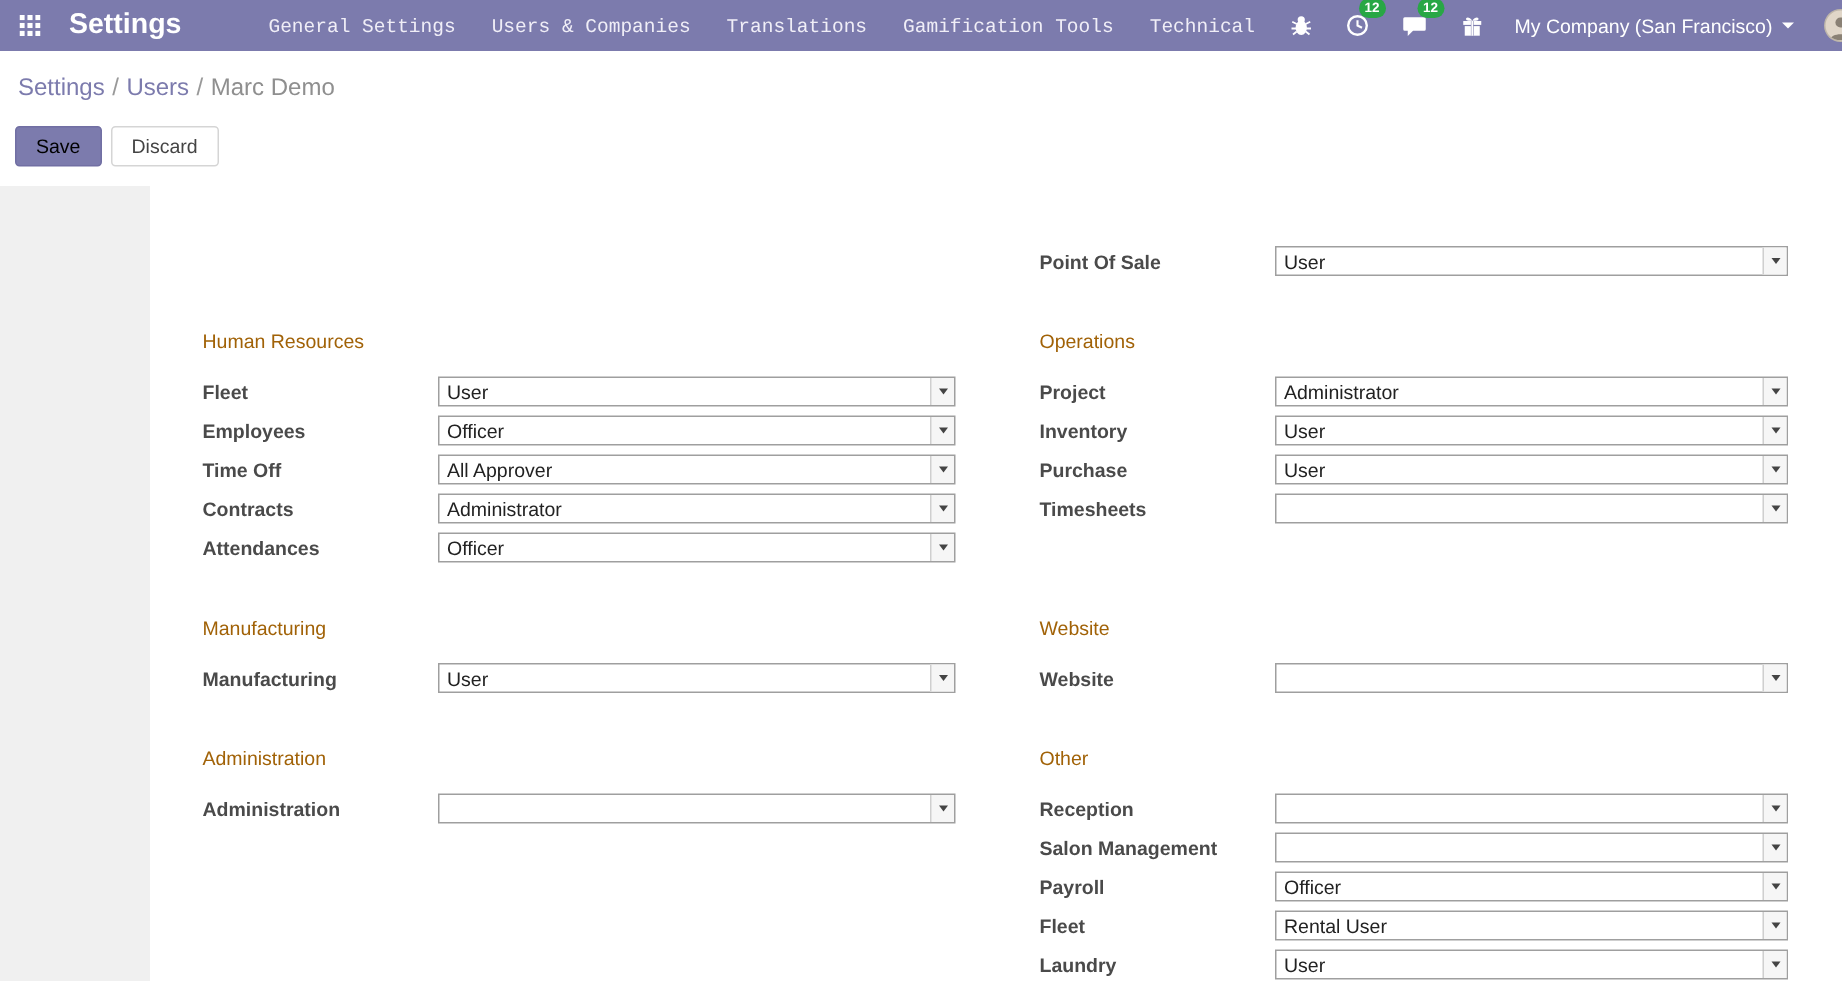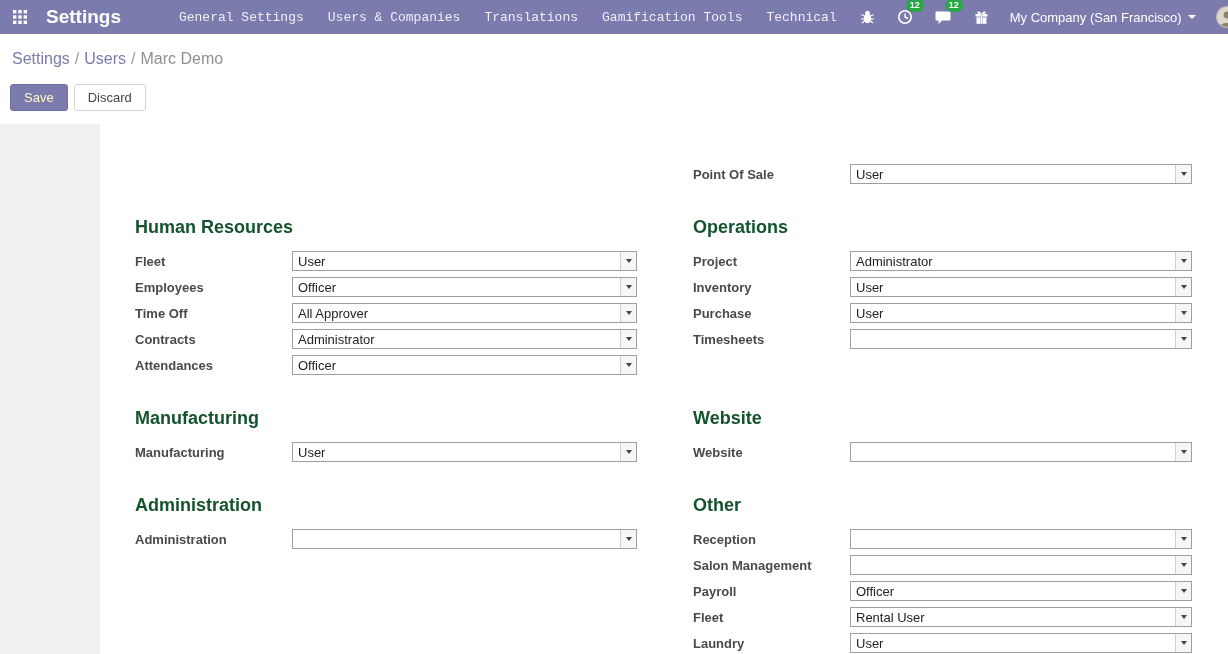--- a/index.html
+++ b/index.html
@@ -30,36 +30,36 @@
   .user-name { font-size:13px; white-space:nowrap; cursor:pointer; }
 
   
   .breadcrumb-bar { padding:16px 0 0 12px; font-size:16px; height:36px; }
   .bc-link { color:#7c7bad; cursor:pointer; text-decoration:none; }
   .bc-sep { color:#999; padding:0 5px; }
   .bc-current { color:#8f8f8f; }
   .action-bar { padding:14px 0 13px 10px; display:flex; gap:6px; }
   .btn { font-size:13px; padding:5px 13px; border-radius:3px; cursor:pointer;
     border:1px solid transparent; font-family:inherit; }
-  .btn-primary { background:#7c7bad; color:#fef9c3; border-color:#716fa3;text-align:center; }
+  .btn-primary { background:#7c7bad; color:#000000; border-color:#716fa3;text-align:center; }
   .btn-default { background:#fff; color:#444; border-color:#d5d5d5; }
 
   
   .content { display:flex; height:530px; }
   .left-rail { width:100px; background:#f0f0f0; flex:none; }
   .sheet { flex:1; padding-left:35px; overflow:hidden; background:#fff; }
   .form-grid { display:grid; grid-template-columns:502px 499px; column-gap:56px;margin-top:44px; }
 
   .partial-row { grid-column:2; grid-row:1; margin-top:-7px; }
   .sec-r2c1 { grid-column:1; grid-row:2; } .sec-r2c2 { grid-column:2; grid-row:2; }
   .sec-r3c1 { grid-column:1; grid-row:3; } .sec-r3c2 { grid-column:2; grid-row:3; }
   .sec-r4c1 { grid-column:1; grid-row:4; } .sec-r4c2 { grid-column:2; grid-row:4; }
 
   .form-section { margin-top:30px; }
-  .section-title { font-size:18px; line-height:21px; color:#14532d; font-weight:bold;
+  .section-title { font-size:13px; line-height:21px; color:#a16207; font-weight:normal;
     margin-bottom:10px; }
   .field-row { display:flex; align-items:center; height:26px; }
   .field-row label { width:157px; flex:none; font-size:13px; font-weight:bold;
     color:#4a4a4a; white-space:nowrap; }
   .select { flex:1; height:20px; border:1px solid #9f9f9f; background:#fff;
     display:flex; align-items:stretch; cursor:pointer; }
   .select-value { flex:1; font-size:13px; padding-left:5px; color:#222;
     white-space:nowrap; overflow:hidden; display:flex; align-items:center; }
   .select-arrow { width:16px; display:flex; align-items:center; justify-content:center;
     border-left:1px solid #cfcfcf; background:#f6f6f6; }

